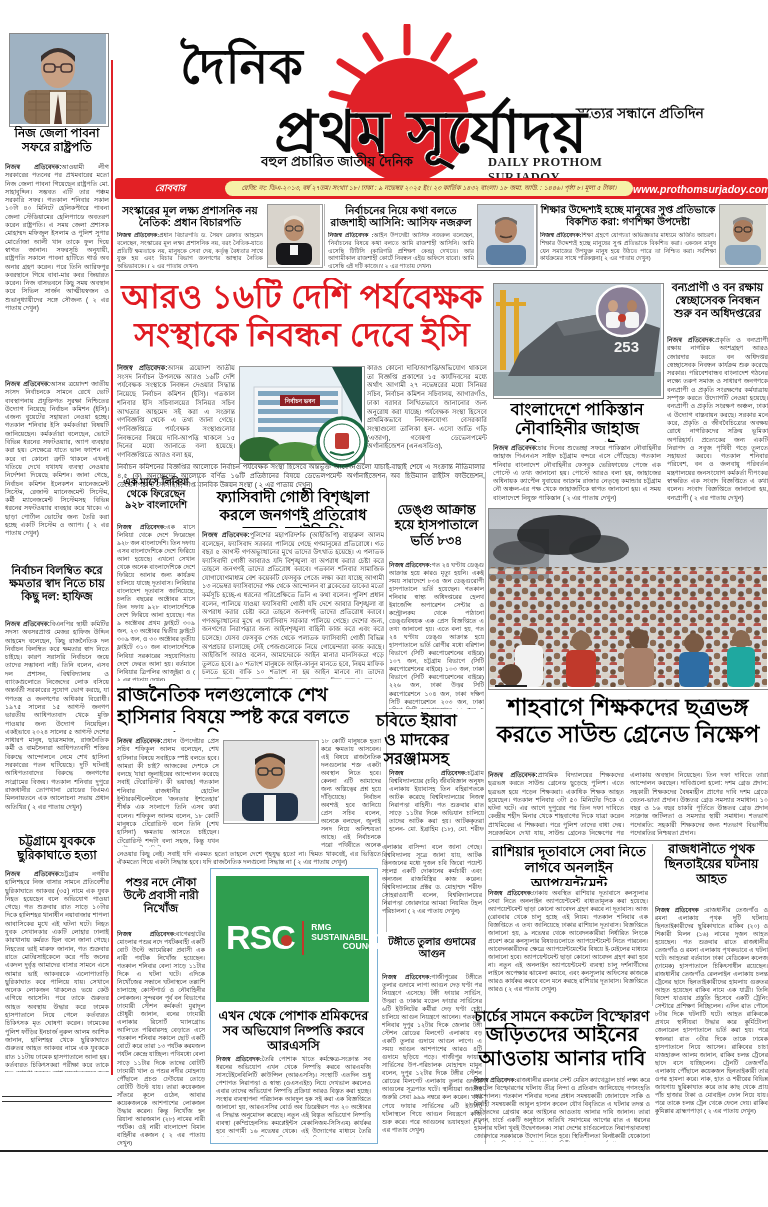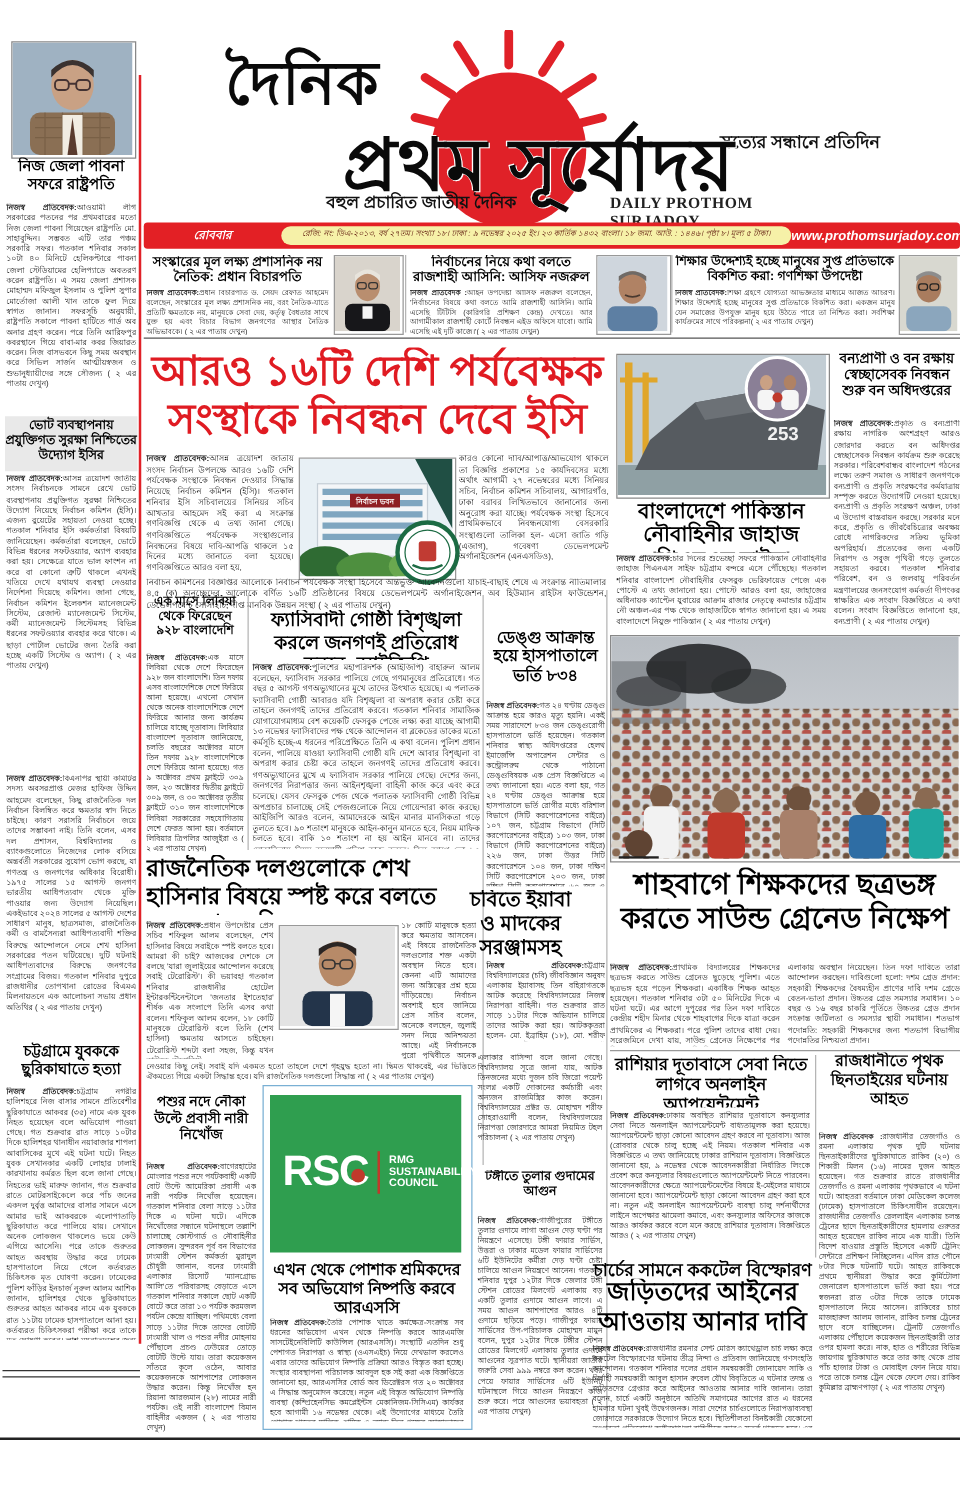--- a/index.html
+++ b/index.html
@@ -60,25 +60,25 @@
       <rect x="34" y="30" width="11" height="8" rx="3" fill="none" stroke="#433" stroke-width="1.5"></rect>
       <rect x="51" y="30" width="11" height="8" rx="3" fill="none" stroke="#433" stroke-width="1.5"></rect>
       <line x1="45" y1="33" x2="51" y2="33" stroke="#433" stroke-width="1.5"></line>
     </svg>
   </div>
   <div class="abs hd" style="left:4px;top:126px;width:106px;font-size:12px;height:35px;">নিজ জেলা পাবনা সফরে রাষ্ট্রপতি</div>
   <div class="abs bd" style="left:5px;top:163px;width:104px;height:168px;">
     <b>নিজস্ব প্রতিবেদক:</b><span>আওয়ামী লীগ সরকারের পতনের পর প্রথমবারের মতো নিজ জেলা পাবনা গিয়েছেন রাষ্ট্রপতি মো. সাহাবুদ্দিন। সম্ভবত এটি তার পঞ্চম সরকারি সফর। গতকাল শনিবার সকাল ১০টা ৪০ মিনিটে হেলিকপ্টারে পাবনা জেলা স্টেডিয়ামের হেলিপ্যাডে অবতরণ করেন রাষ্ট্রপতি। এ সময় জেলা প্রশাসক মোহাম্মদ মফিজুল ইসলাম ও পুলিশ সুপার মোর্তোজা আলী খান তাকে ফুল দিয়ে স্বাগত জানান। সফরসূচি অনুযায়ী, রাষ্ট্রপতি সকালে পাবনা হাটিতে গার্ড অব অনার গ্রহণ করেন। পরে তিনি আরিফপুর কবরস্থানে গিয়ে বাবা-মার কবর জিয়ারত করেন। নিজ বাসভবনে কিছু সময় অবস্থান করে সিভিল সার্জন আত্মীয়স্বজন ও শুভানুধ্যায়ীদের সঙ্গে সৌজন্য ( ২ এর পাতায় দেখুন)</span>
   </div>
 
-  <div class="abs hd" style="left:4px;top:333px;width:106px;font-size:10px;height:42px;background:#e9e9e9;padding-top:2px;">ভোট ব্যবস্থাপনায় প্রযুক্তিগত সুরক্ষা নিশ্চিতের উদ্যোগ ইসির</div>
   <div class="abs bd" style="left:5px;top:380px;width:104px;height:178px;">
     <b>নিজস্ব প্রতিবেদক:</b><span>আসন্ন ত্রয়োদশ জাতীয় সংসদ নির্বাচনকে সামনে রেখে ভোট ব্যবস্থাপনায় প্রযুক্তিগত সুরক্ষা নিশ্চিতের উদ্যোগ নিয়েছে নির্বাচন কমিশন (ইসি)। এজন্য বুয়েটের সহায়তা নেওয়া হচ্ছে। গতকাল শনিবার ইসি কর্মকর্তারা বিষয়টি জানিয়েছেন। কর্মকর্তারা বলেছেন, ভোটে বিভিন্ন ধরনের সফটওয়্যার, অ্যাপ ব্যবহার করা হয়। সেক্ষেত্রে যাতে ভাল ফাংশন না করে বা কোনো ত্রুটি থাকলে এখনই খতিয়ে দেখে যথাযথ ব্যবস্থা নেওয়ার নির্দেশনা দিয়েছে কমিশন। জানা গেছে, নির্বাচন কমিশন ইলেকশন ম্যানেজমেন্ট সিস্টেম, রেজাল্ট ম্যানেজমেন্ট সিস্টেম, কর্মী ম্যানেজমেন্ট সিস্টেমসহ বিভিন্ন ধরনের সফটওয়্যার ব্যবহার করে থাকে। এ ছাড়া পোর্টাল ভোটের জন্য তৈরি করা হচ্ছে একটি সিস্টেম ও অ্যাপ। ( ২ এর পাতায় দেখুন)</span>
   </div>
 
+  <div class="abs hd" style="left:4px;top:564px;width:106px;font-size:11px;height:52px;">নির্বাচন বিলম্বিত করে ক্ষমতার স্বাদ নিতে চায় কিছু দল: হাফিজ</div>
   <div class="abs bd" style="left:5px;top:620px;width:104px;height:212px;">
     <b>নিজস্ব প্রতিবেদক:</b><span>বিএনপির স্থায়ী কমিটির সদস্য অবসরপ্রাপ্ত মেজর হাফিজ উদ্দিন আহমেদ বলেছেন, কিছু রাজনৈতিক দল নির্বাচন বিলম্বিত করে ক্ষমতার স্বাদ নিতে চাইছে। কারণ সরাসরি নির্বাচনে জয়ে তাদের সম্ভাবনা নাই। তিনি বলেন, এসব দল প্রশাসন, বিশ্ববিদ্যালয় ও ব্যাংকগুলোতে নিজেদের লোক বসিয়ে অন্তর্বর্তী সরকারের সুযোগ ভোগ করছে, যা গণতন্ত্র ও জনগণের অধিকার বিরোধী। ১৯৭৫ সালের ১৫ আগস্ট জনগণ ভারতীয় আধিপত্যবাদ থেকে মুক্তি পাওয়ার জন্য উদ্যোগ নিয়েছিল। একইভাবে ২০২৪ সালের ৫ আগস্ট দেশের সাধারণ মানুষ, ছাত্রসমাজ, রাজনৈতিক কর্মী ও বামসৈন্যরা আধিপত্যবাদী শক্তির বিরুদ্ধে আন্দোলনে নেমে শেখ হাসিনা সরকারের পতন ঘটিয়েছে। দুটি ঘটনাই আধিপত্যবাদের বিরুদ্ধে জনগণের সংগ্রামের বিজয়। গতকাল শনিবার দুপুরে রাজধানীর তোপখানা রোডের বিএমএ মিলনায়তনে এক আলোচনা সভায় প্রধান অতিথির ( ২ এর পাতায় দেখুন)</span>
   </div>
 
   <div class="abs hd" style="left:4px;top:834px;width:106px;font-size:12px;height:33px;">চট্টগ্রামে যুবককে ছুরিকাঘাতে হত্যা</div>
   <div class="abs bd" style="left:5px;top:870px;width:104px;height:202px;">
     <b>নিজস্ব প্রতিবেদক:</b><span>চট্টগ্রাম নগরীর হালিশহরে নিজ বাসার সামনে প্রতিবেশীর ছুরিকাঘাতে আকবর (৩৫) নামে এক যুবক নিহত হয়েছেন বলে অভিযোগ পাওয়া গেছে। গত শুক্রবার রাত সাড়ে ১০টার দিকে হালিশহর থানাধীন নয়াবাজার শাপলা আবাসিকের মুখে এই ঘটনা ঘটে। নিহত যুবক সেখানকার একটি লোহার ঢালাই কারখানায় কর্মরত ছিল বলে জানা গেছে। নিহতের ভাই মারুফ জানান, গত শুক্রবার রাতে মোটরসাইকেলে করে পাঁচ জনের একদল দুর্বৃত্ত আমাদের বাসার সামনে এসে আমার ভাই আকবরকে এলোপাতাড়ি ছুরিকাঘাত করে পালিয়ে যায়। সেখানে অনেক লোকজন থাকলেও ভয়ে কেউ এগিয়ে আসেনি। পরে তাকে গুরুতর আহত অবস্থায় উদ্ধার করে ঢামেক হাসপাতালে নিয়ে গেলে কর্তব্যরত চিকিৎসক মৃত ঘোষণা করেন। ঢামেকের পুলিশ ফাঁড়ির ইনচার্জ নুরুল আলম আশিক জানান, হালিশহর থেকে ছুরিকাঘাতে গুরুতর আহত আকবর নামে এক যুবককে রাত ১১টায় ঢামেক হাসপাতালে আনা হয়। কর্তব্যরত চিকিৎসকরা পরীক্ষা করে তাকে মৃত ঘোষণা করেন। লাশ ময়নাতদন্তের জন্য মর্গে পাঠানো হয়েছে। হালিশহর থানার ওসি জাকির হোসেন বলেন, ( ২ এর পাতায় দেখুন)</span>
   </div>
 
   <div class="abs" style="left:111px;top:60px;width:2px;height:1015px;background:#e02128;"></div>
@@ -313,21 +313,21 @@
 
   <div class="abs" style="left:210px;top:868px;width:166px;height:274px;border:1.5px solid #7ab0d4;background:#fff;">
     <div style="position:absolute;left:5px;top:7px;width:153px;height:126px;background:#2f9e4f;">
       <div style="position:absolute;left:10px;top:42px;display:flex;align-items:center;">
         <span style="color:#fff;font-weight:900;font-size:34px;letter-spacing:-1px;">RSC</span>
         <span style="width:11px;height:11px;border-radius:50%;background:#c0392b;margin-left:-14px;margin-top:6px;"></span>
         <span style="width:2.5px;height:34px;background:#c0392b;margin:0 7px 0 10px;"></span>
         <span style="color:#fff;font-size:8.6px;font-weight:bold;line-height:1.15;">
           <span style="display:block;">RMG</span>
           <span style="display:block;">SUSTAINABILITY</span>
-          <span style="display:block;">COUNCIL</span>
+          <span style="display:block;text-align:right;">COUNCIL</span>
         </span>
       </div>
     </div>
     <div class="hd" style="position:absolute;left:4px;top:139px;width:157px;font-size:12.8px;height:44px;">এখন থেকে পোশাক শ্রমিকদের সব অভিযোগ নিষ্পত্তি করবে আরএসসি</div>
     <div class="bd" style="position:absolute;left:5px;top:186px;width:155px;height:82px;font-size:6.1px;">
       <b>নিজস্ব প্রতিবেদক:</b><span>তৈরি পোশাক খাতে কর্মক্ষেত্র-সংক্রান্ত সব ধরনের অভিযোগ এখন থেকে নিষ্পত্তি করবে আরএমজি সাসটেইনেবিলিটি কাউন্সিল (আরএসসি)। সংস্থাটি এতদিন শুধু পেশাগত নিরাপত্তা ও স্বাস্থ্য (ওএসএইচ) নিয়ে দেখভাল করলেও এবার তাদের অভিযোগ নিষ্পত্তি প্রক্রিয়া আরও বিস্তৃত করা হচ্ছে। সংস্থার ব্যবস্থাপনা পরিচালক আবদুল হক সই করা এক বিজ্ঞপ্তিতে জানানো হয়, আরএসসির বোর্ড অব ডিরেক্টরস গত ২০ অক্টোবর এ সিদ্ধান্ত অনুমোদন করেছে। নতুন এই বিস্তৃত অভিযোগ নিষ্পত্তি ব্যবস্থা (কম্প্রিহেনসিভ কমপ্লেইন্টস মেকানিজম-সিসিএম) কার্যকর হবে আগামী ১৬ নভেম্বর থেকে। এই উদ্যোগের মাধ্যমে তৈরি পোশাক খাতের মালিক, শ্রমিক ও ব্র্যান্ড-তিন পক্ষের আস্থাভাজন একটি ঐক্যবদ্ধ ও দৃঢ় প্ল্যাটফর্ম গড়ে উঠবে, যেখানে কর্মক্ষেত্রে বিভিন্ন সমস্যা দ্রুত ও ন্যায্যভাবে সমাধান করা যাবে। পেশাগত নিরাপত্তার পাশাপাশি নতুন এই ব্যবস্থায় ( ২ এর পাতায় দেখুন)</span>
     </div>
   </div>
 
   <div class="abs hd" style="left:488px;top:844px;width:162px;font-size:13.5px;height:42px;">রাশিয়ার দূতাবাসে সেবা নিতে লাগবে অনলাইন অ্যাপয়েন্টমেন্ট</div>

